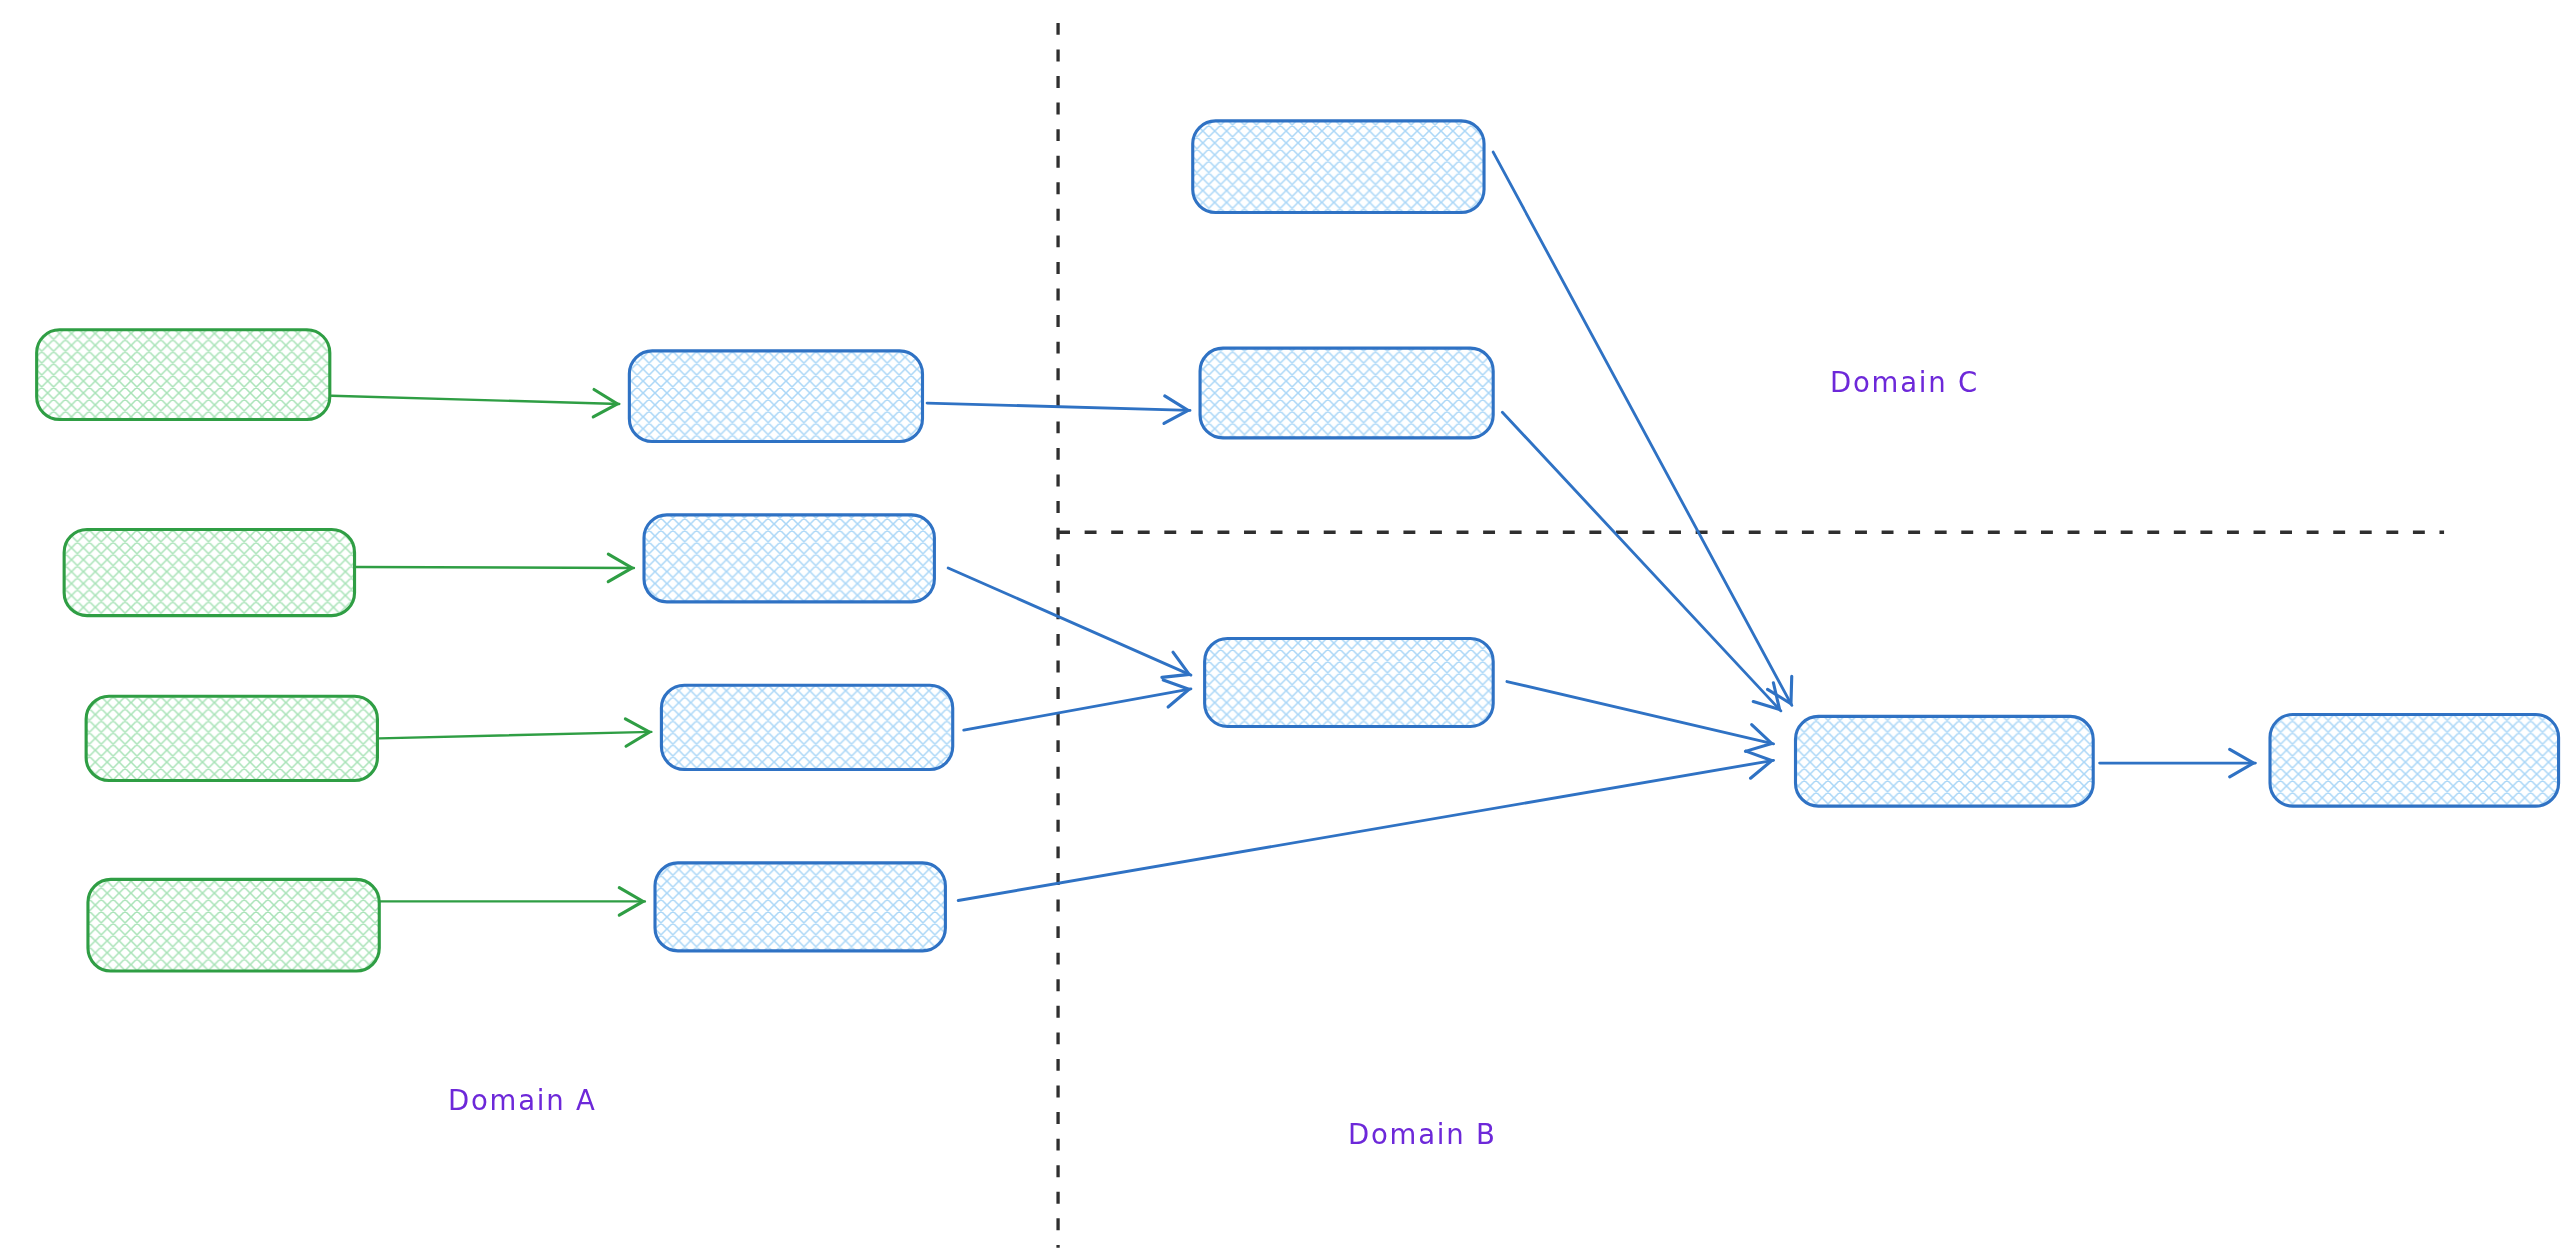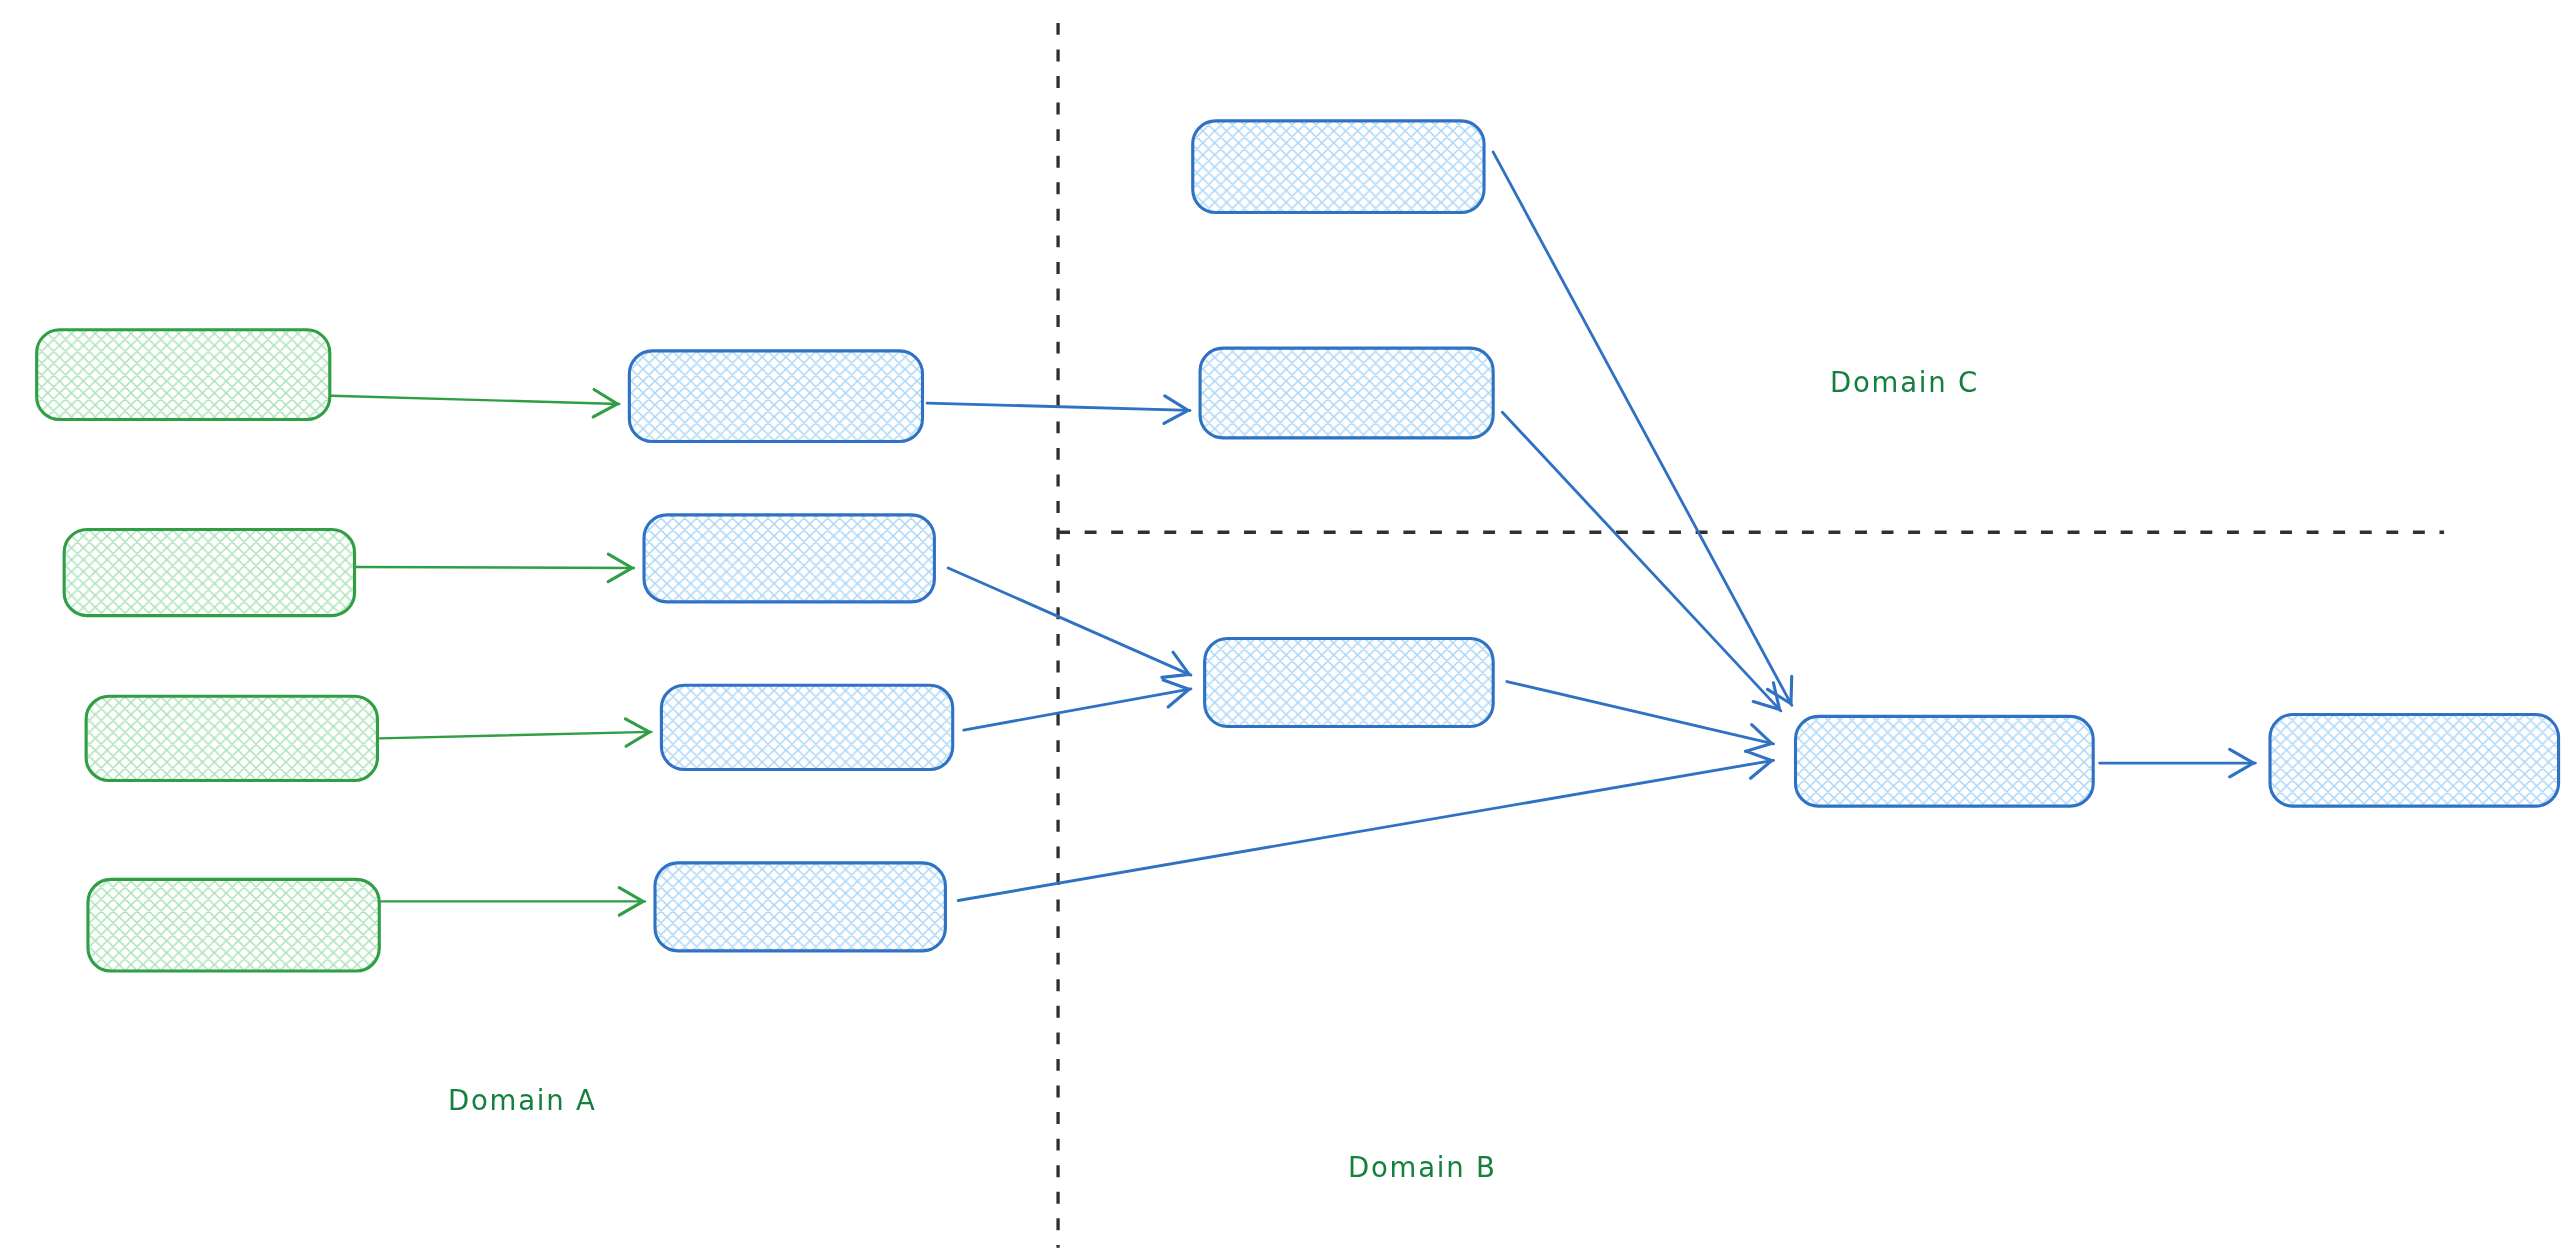--- a/index.html
+++ b/index.html
@@ -17,29 +17,29 @@
   }
   #diagram-svg-host, #diagram-svg-host svg {
     position: absolute;
     left: 0;
     top: 0;
     width: 2576px;
     height: 1255px;
   }
   .region-label {
     position: absolute;
-    color: #15803d;
+    color: #6d28d9;
     font-size: 27.5px;
     font-weight: 500;
     letter-spacing: 1.8px;
     white-space: nowrap;
     user-select: none;
   }
   #label-domain-a { left: 448px;  top: 1084px; }
-  #label-domain-b { left: 1348px; top: 1151px; text-align: center; }
+  #label-domain-b { left: 1348px; top: 1118px; text-align: center; }
   #label-domain-c { left: 1830px; top: 366px;  }
 </style>
 </head>
 <body>
 
 <div id="stage">
   <div id="diagram-svg-host">
       <svg viewBox="0 0 2812 1370" width="2576" height="1255">
         <defs>
           <pattern id="hatch-green" width="13" height="13" patternUnits="userSpaceOnUse">

